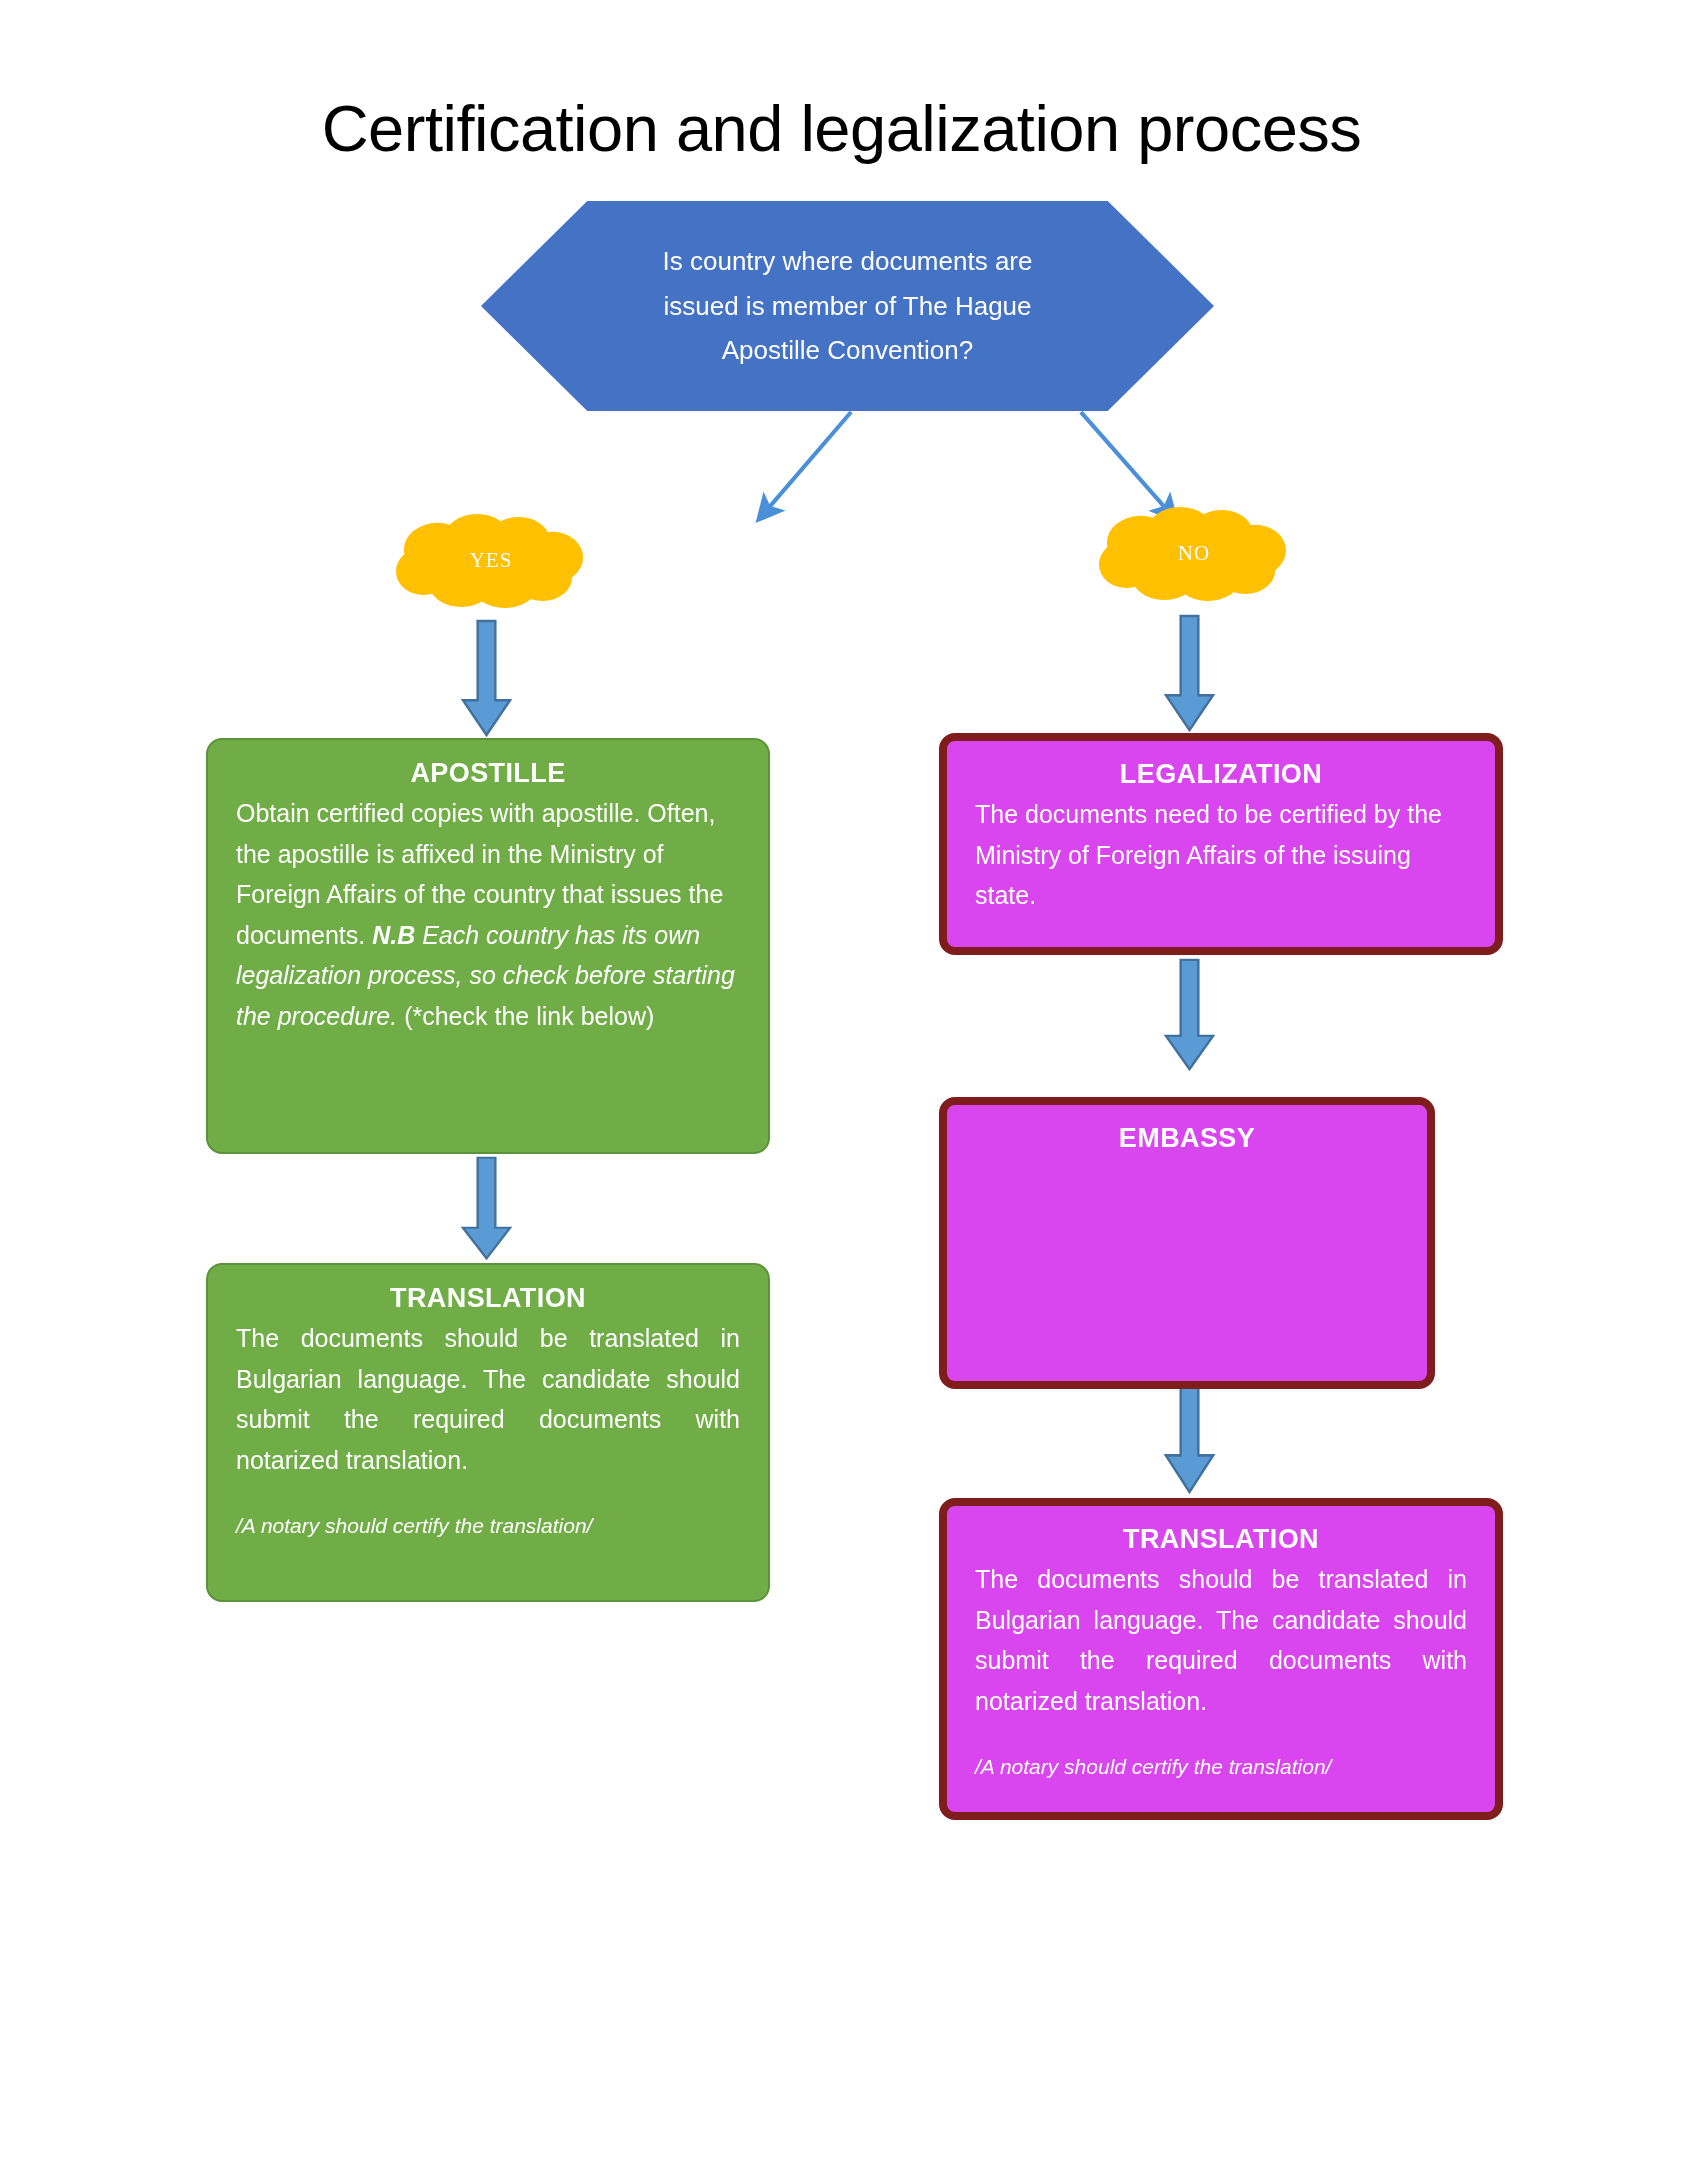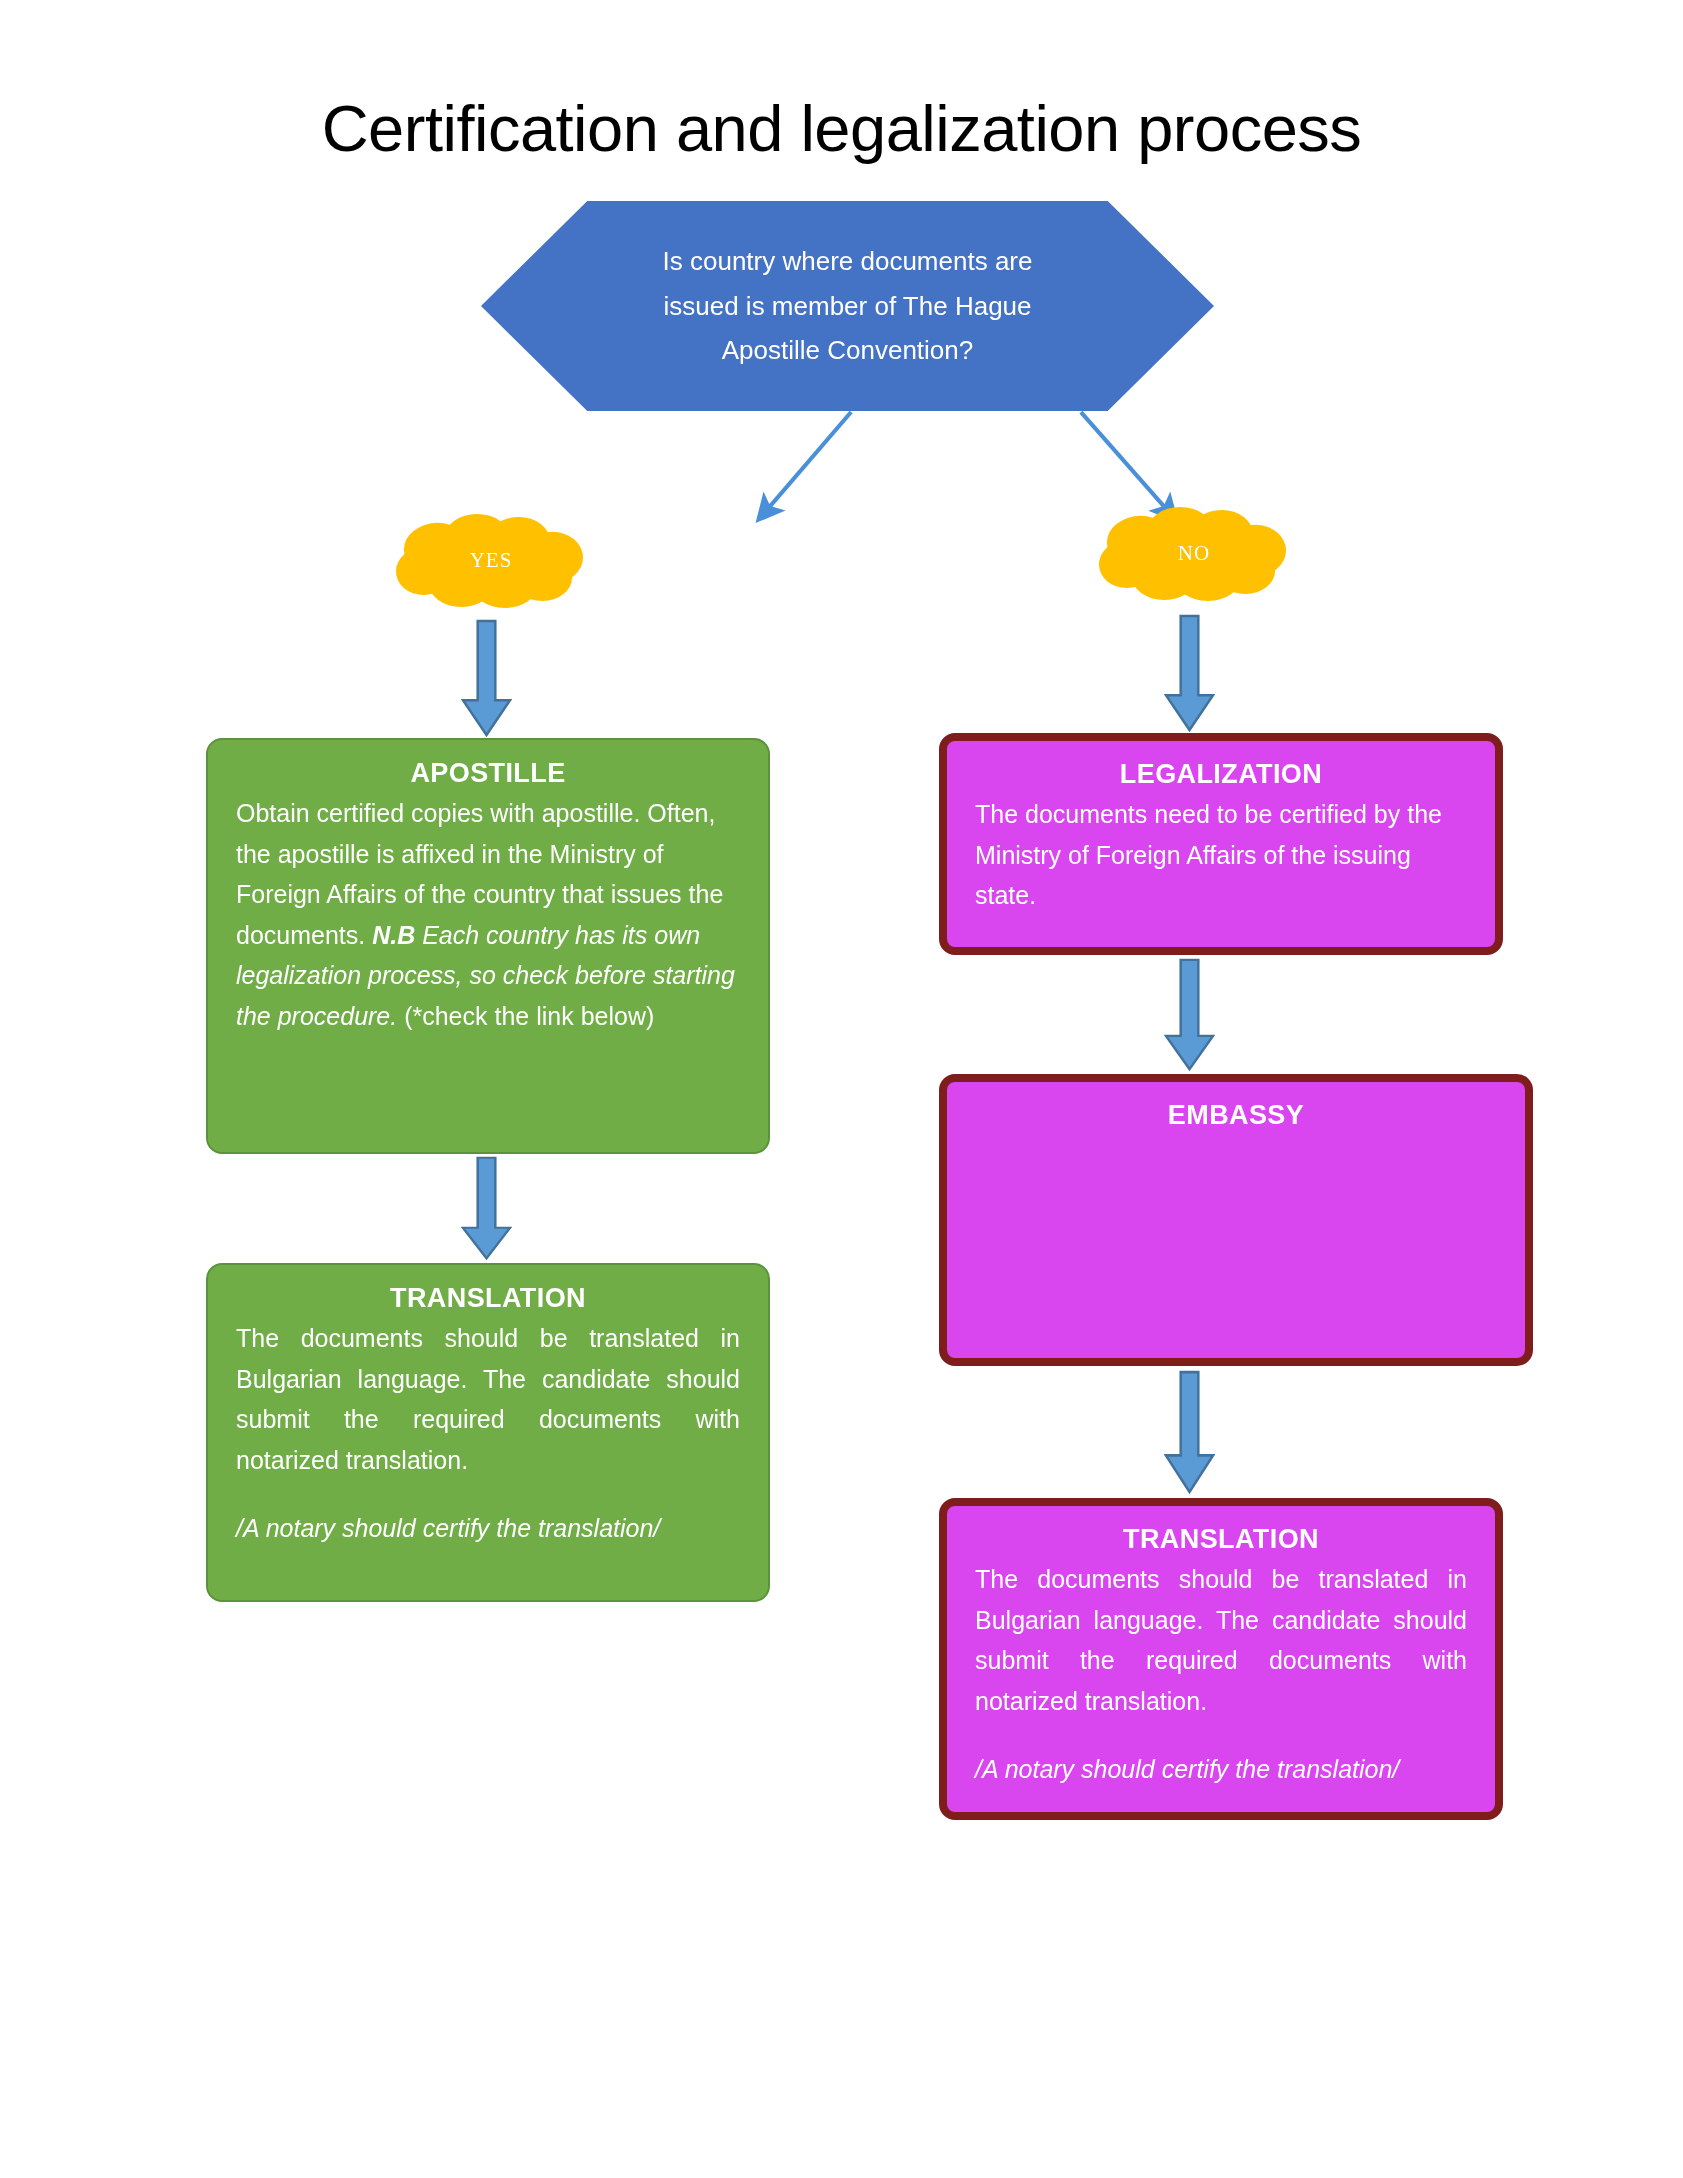--- a/index.html
+++ b/index.html
@@ -119,30 +119,30 @@
     color: #ffffff;
     font-size: 25px;
     font-weight: 400;
     line-height: 1.62;
   }
   .proc-box .box-body.justified { text-align: justify; }
   .proc-box .nb { font-weight: bold; font-style: italic; }
   .proc-box .ital { font-style: italic; }
   .proc-box .box-note {
     color: #ffffff;
-    font-size: 25px;
+    font-size: 21px;
     font-style: italic;
     margin-top: 34px;
   }
 
   
   #box-apostille          { left: 206px;  top: 738px;  width: 564px; height: 416px; }
   #box-translation-green  { left: 206px;  top: 1263px; width: 564px; height: 339px; }
   #box-legalization       { left: 939px;  top: 733px;  width: 564px; height: 222px; }
-  #box-embassy            { left: 939px;  top: 1074px; width: 594px; height: 292px; }
+  #box-embassy            { left: 939px;  top: 1097px; width: 496px; height: 292px; }
   #box-translation-orange { left: 939px;  top: 1498px; width: 564px; height: 322px; }
 
   
   #arrow-yes-to-apostille      { left: 461px;  top: 619px;  height: 119px; }
   #arrow-no-to-legalization    { left: 1164px; top: 614px;  height: 119px; }
   #arrow-apostille-to-trans    { left: 461px;  top: 1156px; height: 105px; }
   #arrow-legal-to-embassy      { left: 1164px; top: 958px;  height: 114px; }
   #arrow-embassy-to-trans      { left: 1164px; top: 1370px; height: 125px; }
 </style>
 </head>

